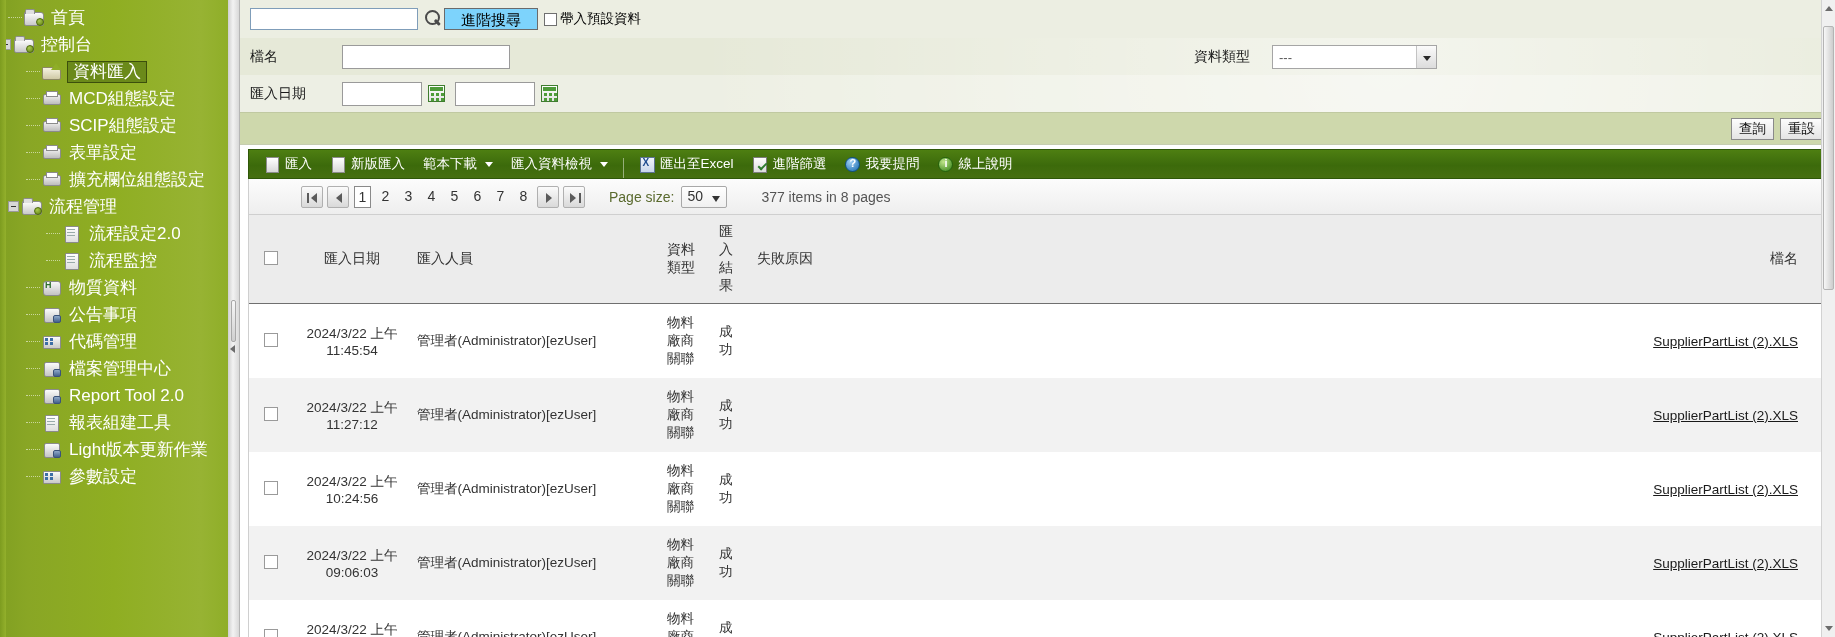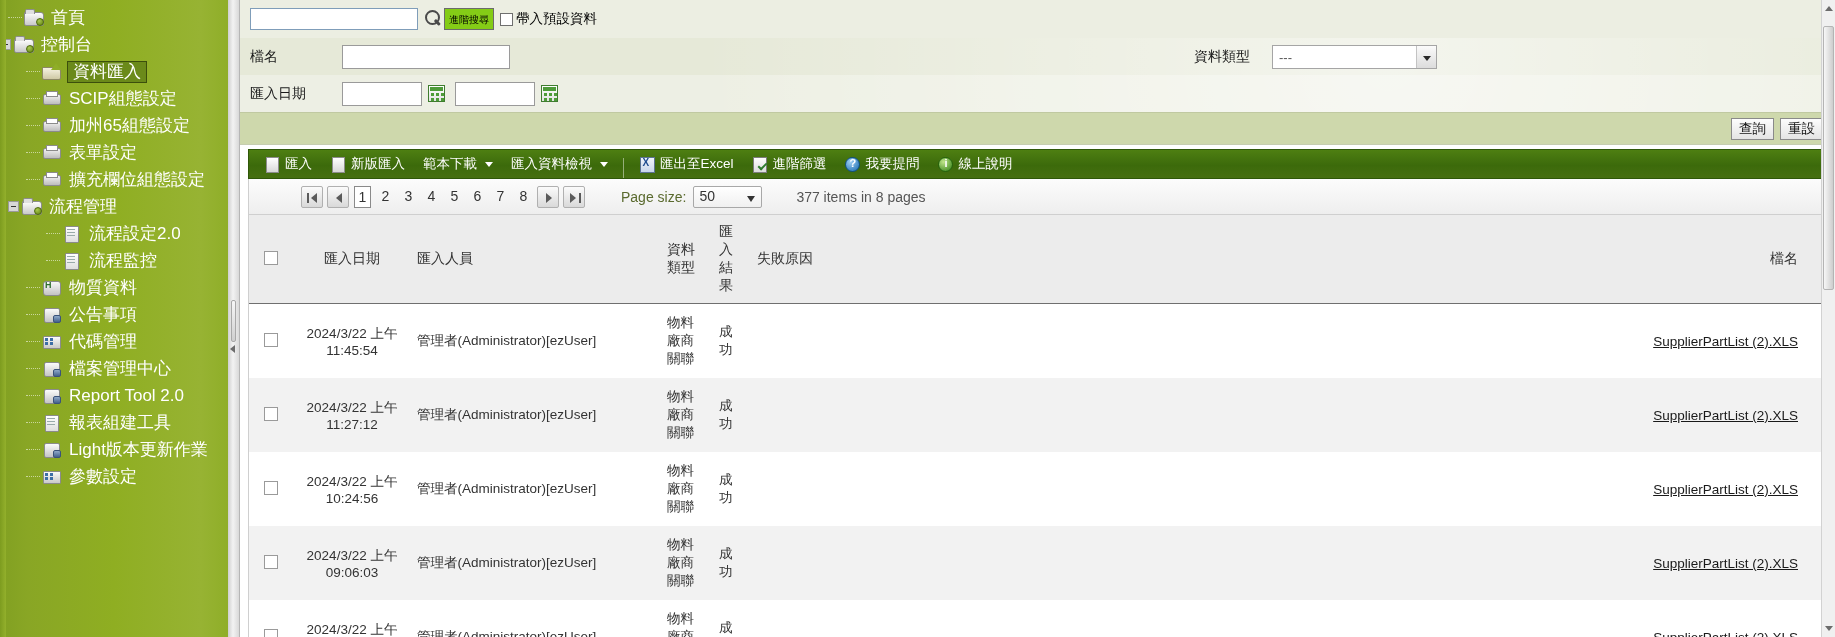--- a/index.html
+++ b/index.html
@@ -156,22 +156,22 @@
   }
   .mag:before{
     content:""; position:absolute; left:3px; top:2px; width:11px; height:11px;
     border:2px solid #4a4a4a; border-radius:50%;
   }
   .mag:after{
     content:""; position:absolute; left:12px; top:13px; width:7px; height:2.5px;
     background:#4a4a4a; transform:rotate(45deg); border-radius:1px;
   }
   .btn-plain{
-    height:22px; border:1px solid #6b6b6b; background:#84cc16;
-    font-size:10px; padding:0 4px; line-height:19px; cursor:pointer; color:#000;
+    height:22px; border:1px solid #6b6b6b; background:#7dd3fc;
+    font-size:15px; padding:0 16px; line-height:19px; cursor:pointer; color:#000;
     font-family:"Liberation Sans", sans-serif;
   }
   .chk{
     width:13px; height:13px; border:1px solid #6f6f6f; background:#fff;
     margin:0 3px 0 6px; display:inline-block; vertical-align:-2px;
   }
   .chk-label{ font-size:13.5px; color:#000; }
 
   .frow{
     display:flex; align-items:center; height:37px; padding-left:10px;
@@ -286,23 +286,23 @@
   .bar-r{ left:15px; top:6px; width:2px !important; height:10px !important; background:#5a5a5a; }
   .tri-l2{ left:9px; top:6px; border-top:5px solid transparent;border-bottom:5px solid transparent;border-right:6px solid #5a5a5a; }
   .tri-r2{ left:6px; top:6px; border-top:5px solid transparent;border-bottom:5px solid transparent;border-left:6px solid #5a5a5a; }
   .pg-num{
     min-width:17px; height:22px; line-height:20px; text-align:center; padding:0 3px;
     color:#333; cursor:pointer; font-size:14px; margin:0 3px;
   }
   .pg-num.current{
     border:1px solid #8a8a8a; background:#fff; font-weight:normal;
   }
-  .pg-label{ margin-left:34px; color:#5a6a2e; font-size:14px; }
+  .pg-label{ margin-left:22px; color:#5a6a2e; font-size:14px; }
   .pgsize{
-    margin-left:7px; width:69px; height:22px; border:1px solid #a8a8a8; border-radius:2px;
+    margin-left:7px; width:46px; height:22px; border:1px solid #a8a8a8; border-radius:2px;
     background:linear-gradient(#ffffff,#f0f0f0); position:relative; font-size:14px; color:#333;
     padding:1px 0 0 5px; cursor:pointer;
   }
   .pgsize:after{
     content:""; position:absolute; right:6px; top:9px; width:0;height:0;
     border-left:4.5px solid transparent;border-right:4.5px solid transparent;border-top:6px solid #333;
   }
   .pg-items{ margin-left:34px; color:#555; font-size:14px; }
 
   
@@ -363,26 +363,26 @@
         <span class="tree-label">控制台</span>
       </div>
       <div class="tree-item indent-2 selected">
         <span class="dotline"></span>
         <span class="ico ico-import"></span>
         <span class="tree-label">資料匯入</span>
       </div>
       <div class="tree-item indent-2">
         <span class="dotline"></span>
         <span class="ico ico-cfg"></span>
+        <span class="tree-label">MCD組態設定</span>
+      </div>
+      <div class="tree-item indent-2">
+        <span class="dotline"></span>
+        <span class="ico ico-cfg"></span>
         <span class="tree-label">SCIP組態設定</span>
-      </div>
-      <div class="tree-item indent-2">
-        <span class="dotline"></span>
-        <span class="ico ico-cfg"></span>
-        <span class="tree-label">加州65組態設定</span>
       </div>
       <div class="tree-item indent-2">
         <span class="dotline"></span>
         <span class="ico ico-cfg"></span>
         <span class="tree-label">表單設定</span>
       </div>
       <div class="tree-item indent-2">
         <span class="dotline"></span>
         <span class="ico ico-cfg"></span>
         <span class="tree-label">擴充欄位組態設定</span>

